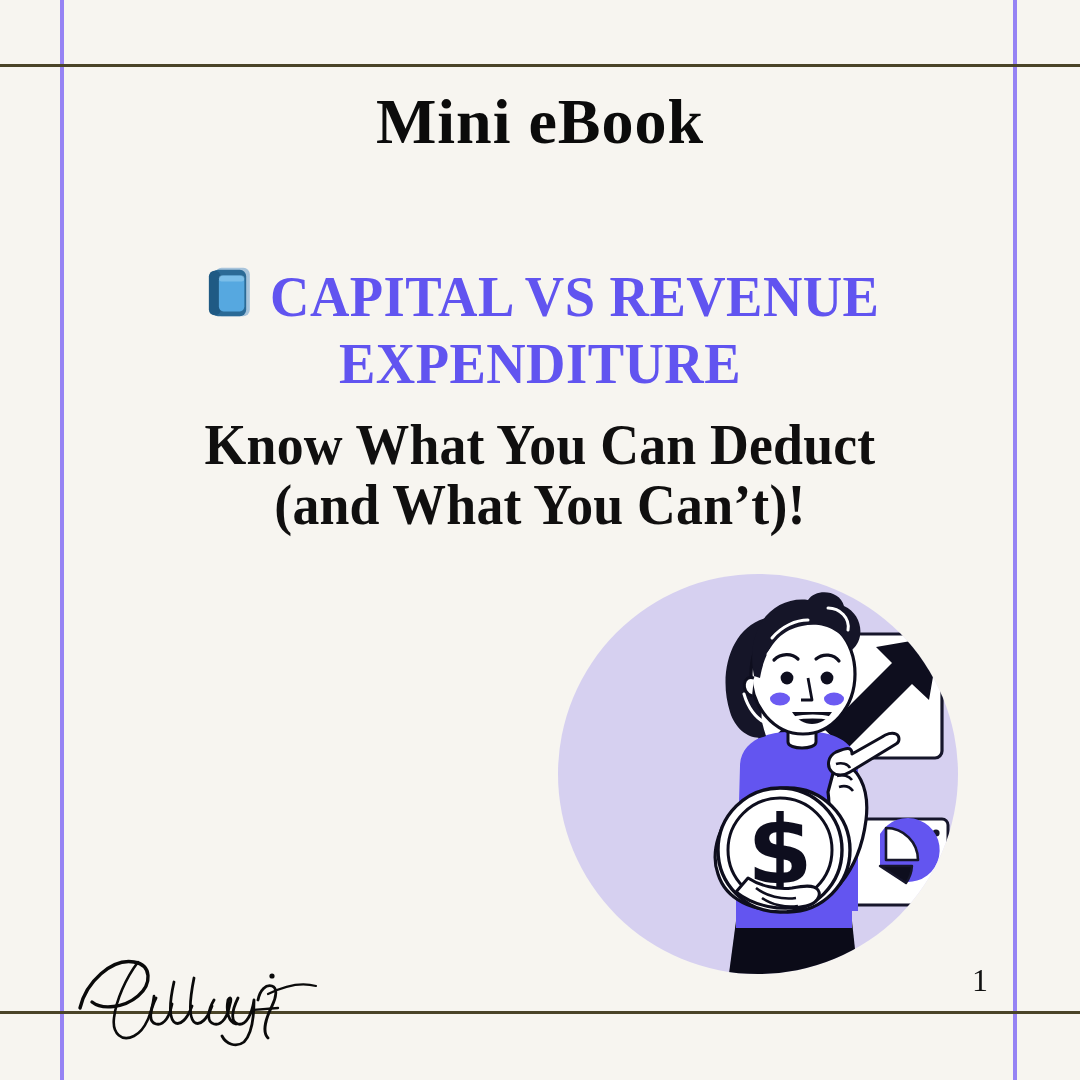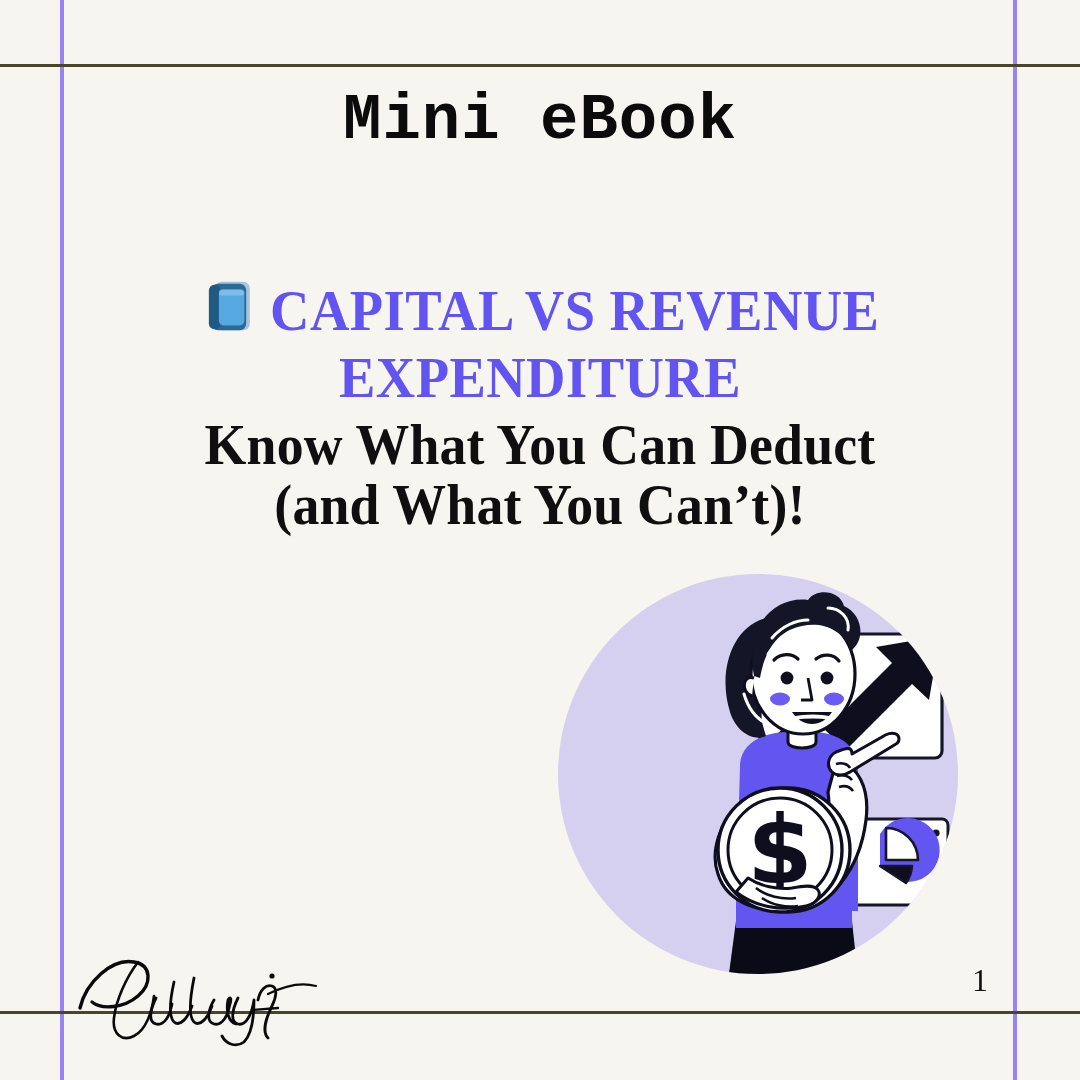--- a/index.html
+++ b/index.html
@@ -38,35 +38,34 @@
   .hline.top    { top: 64px; }
   .hline.bottom { top: 1011px; }
 
   
   .mini-ebook {
     position: absolute;
     top: 88px;
     left: 0;
     width: 1080px;
     text-align: center;
-    font-family: Liberation Mono, monospace;
+    font-family: Liberation Serif, serif;
     font-weight: 700;
     font-size: 64px;
     letter-spacing: 1px;
     color: #0b0b0b;
     line-height: 1.05;
   }
 
   .headline-wrap {
     position: absolute;
     top: 262px;
     left: 0;
     width: 1080px;
     text-align: center;
-    margin-top: 14px;
   }
   .headline {
     font-family: "Liberation Serif", "DejaVu Serif", serif;
     font-weight: 700;
     font-size: 58px;
     line-height: 1.02;
     color: #6154F0;
     letter-spacing: 0.5px;
     transform: scaleX(0.94);
     transform-origin: center;

